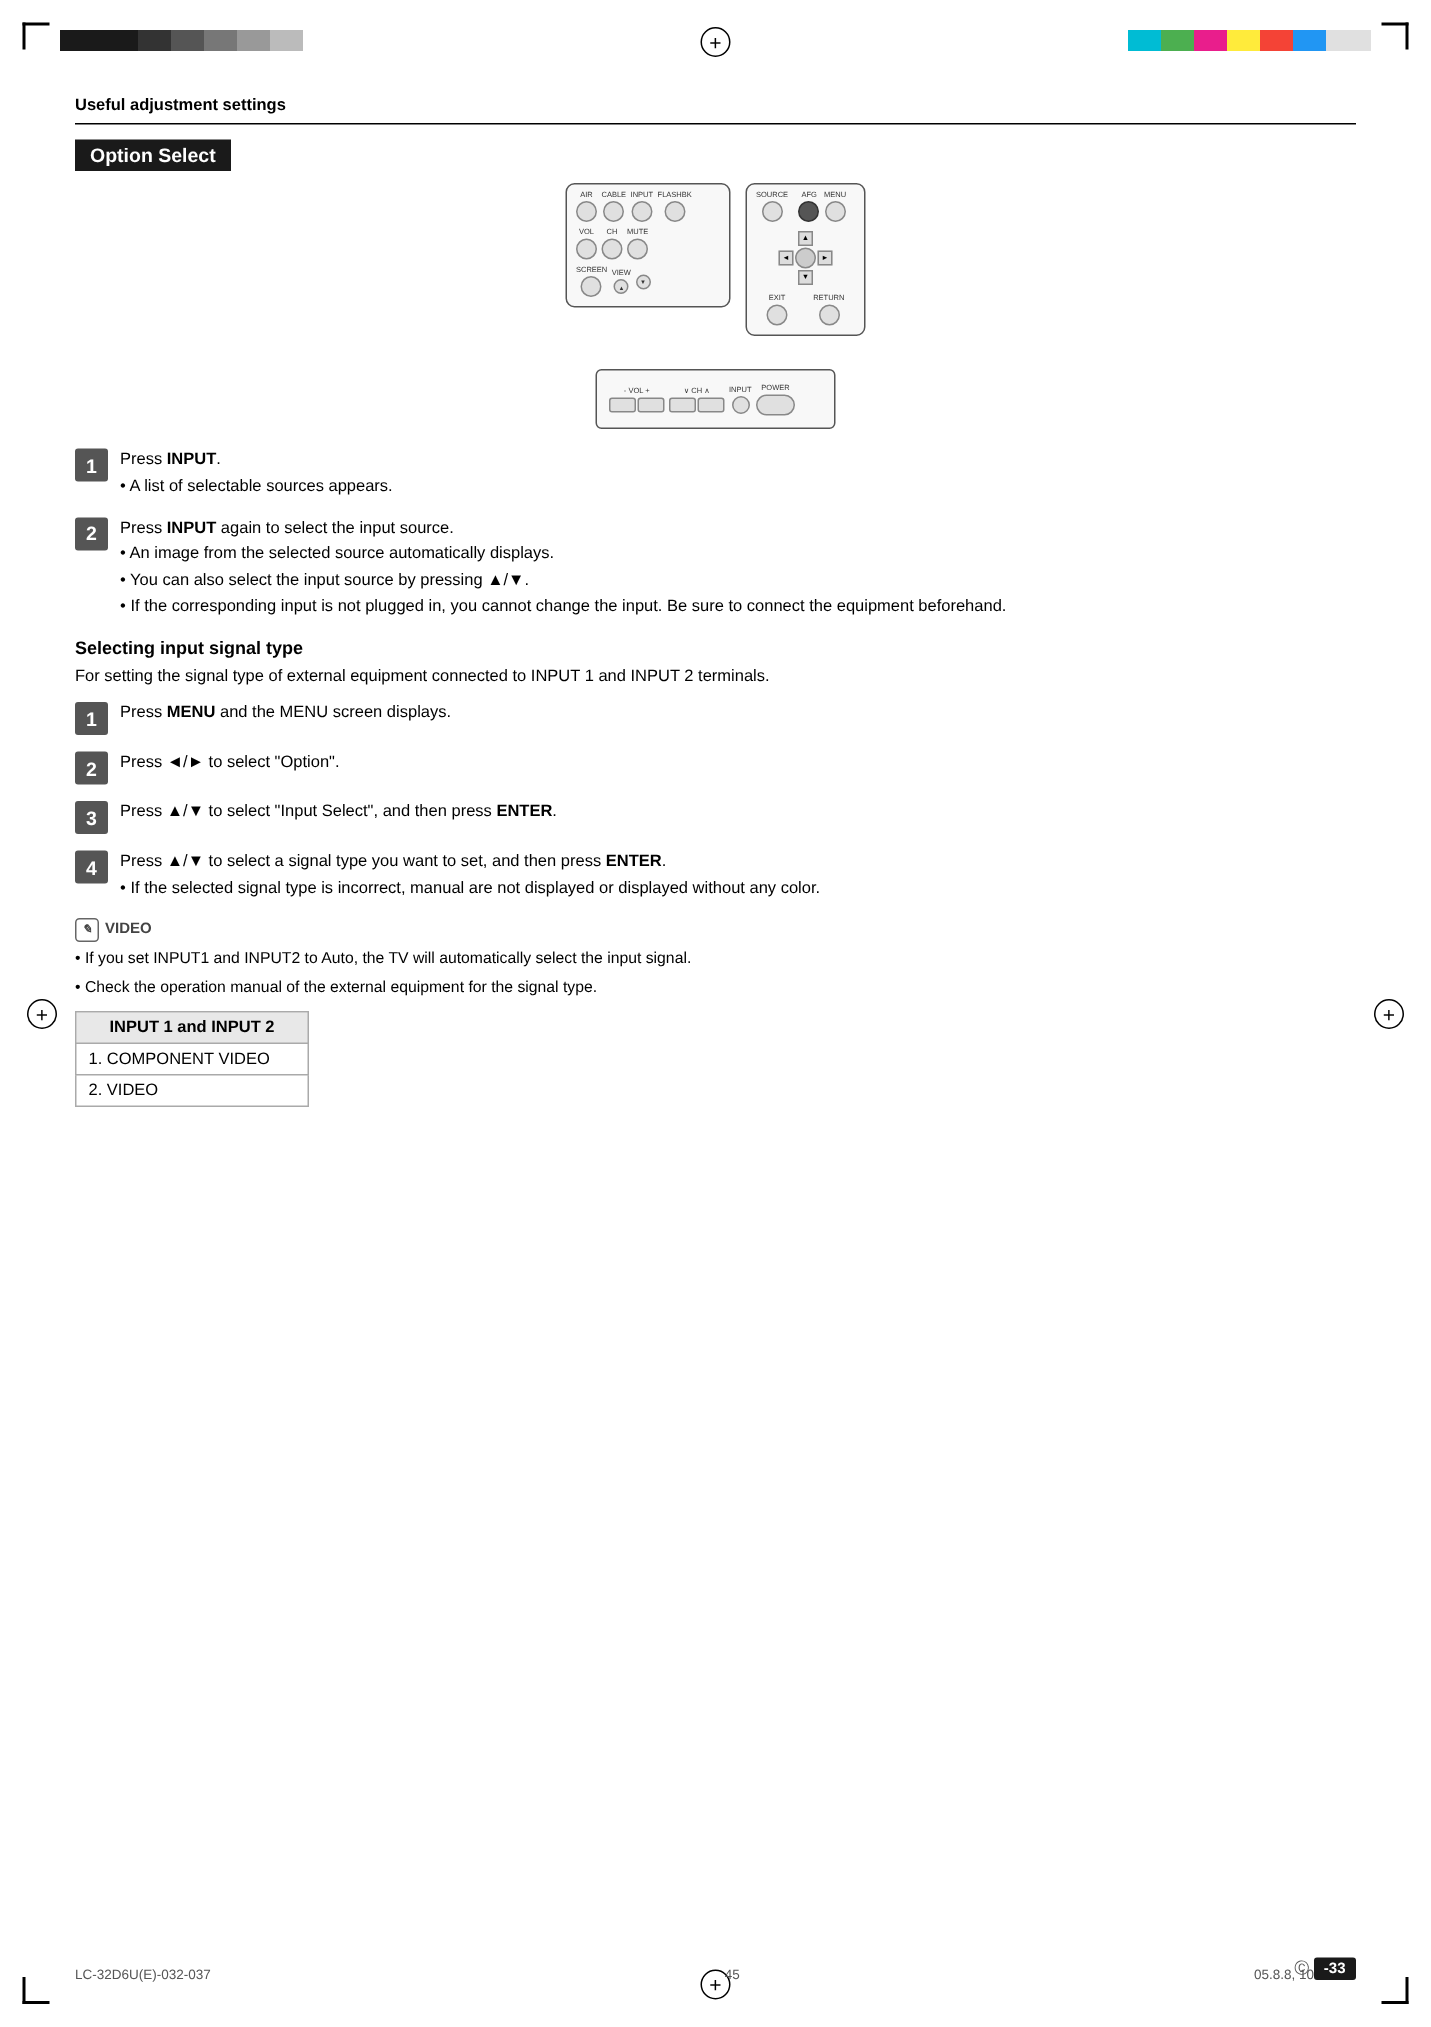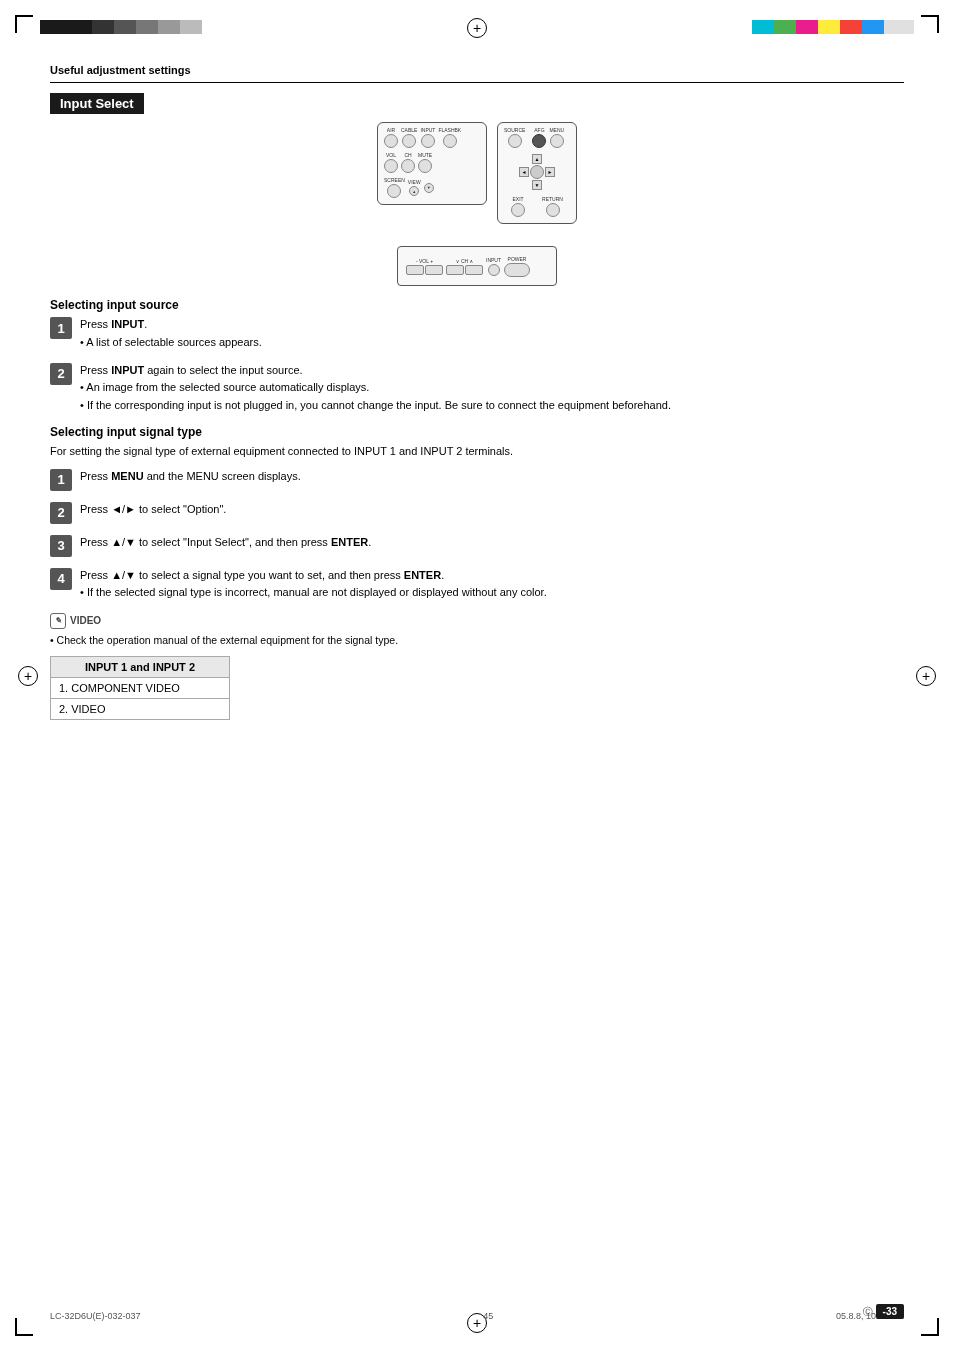--- a/index.html
+++ b/index.html
@@ -284,21 +284,21 @@
     .note-items li::before {
       content: '• ';
     }
     .note-items li {
       margin-bottom: 3px;
     }
 
     
     .input-table {
       border-collapse: collapse;
-      width: 180px;
+      width: 156px;
       margin-top: 6px;
     }
     .input-table td {
       border: 1px solid #aaa;
       padding: 4px 8px;
       font-size: 11px;
     }
     .input-table tr:first-child td {
       background: #e8e8e8;
       font-weight: bold;
@@ -359,21 +359,21 @@
   <div class="color-bar" style="background:#e0e0e0;width:30px"></div>
 </div>
 
 <div class="main-content">
 
   
   <div class="section-title">Useful adjustment settings</div>
   <hr class="section-divider">
 
   
-  <div class="input-select-badge">Input Select</div>
+  <div class="input-select-badge">Option Select</div>
 
   
   <div class="remotes-area">
 
     <div class="remote remote-large">
       <div class="remote-row">
         <div style="display:flex;flex-direction:column;align-items:center;gap:1px">
           <span class="remote-label">AIR</span>
           <div class="remote-btn"></div>
         </div>
@@ -478,40 +478,40 @@
         </div>
         <div style="display:flex;flex-direction:column;align-items:center;gap:1px">
           <span class="remote-label">POWER</span>
           <div class="remote-btn-rect" style="width:26px;height:14px;border-radius:8px;"></div>
         </div>
       </div>
     </div>
   </div>
 
   
-  <div class="sub-section-title">Selecting input source</div>
 
   
   <div class="step-container">
     <div class="step-num">1</div>
     <div class="step-content">
       <span>Press <b>INPUT</b>.</span>
       <ul>
         <li>A list of selectable sources appears.</li>
       </ul>
     </div>
   </div>
 
   
   <div class="step-container">
     <div class="step-num">2</div>
     <div class="step-content">
       <span>Press <b>INPUT</b> again to select the input source.</span>
       <ul>
         <li>An image from the selected source automatically displays.</li>
+        <li>You can also select the input source by pressing ▲/▼.</li>
         <li>If the corresponding input is not plugged in, you cannot change the input. Be sure to connect the equipment beforehand.</li>
       </ul>
     </div>
   </div>
 
   
   <div class="sub-section-title">Selecting input signal type</div>
   <div class="sub-section-text">For setting the signal type of external equipment connected to INPUT 1 and INPUT 2 terminals.</div>
 
   
@@ -546,20 +546,21 @@
     </div>
   </div>
 
   
   <div class="note-section">
     <div class="note-header">
       <div class="note-icon">✎</div>
       <span class="note-label">VIDEO</span>
     </div>
     <ul class="note-items">
+      <li>If you set INPUT1 and INPUT2 to Auto, the TV will automatically select the input signal.</li>
       <li>Check the operation manual of the external equipment for the signal type.</li>
     </ul>
   </div>
 
   
   <table class="input-table">
     <tbody>
         <tr>
       <td>INPUT 1 and INPUT 2</td>
     </tr>

